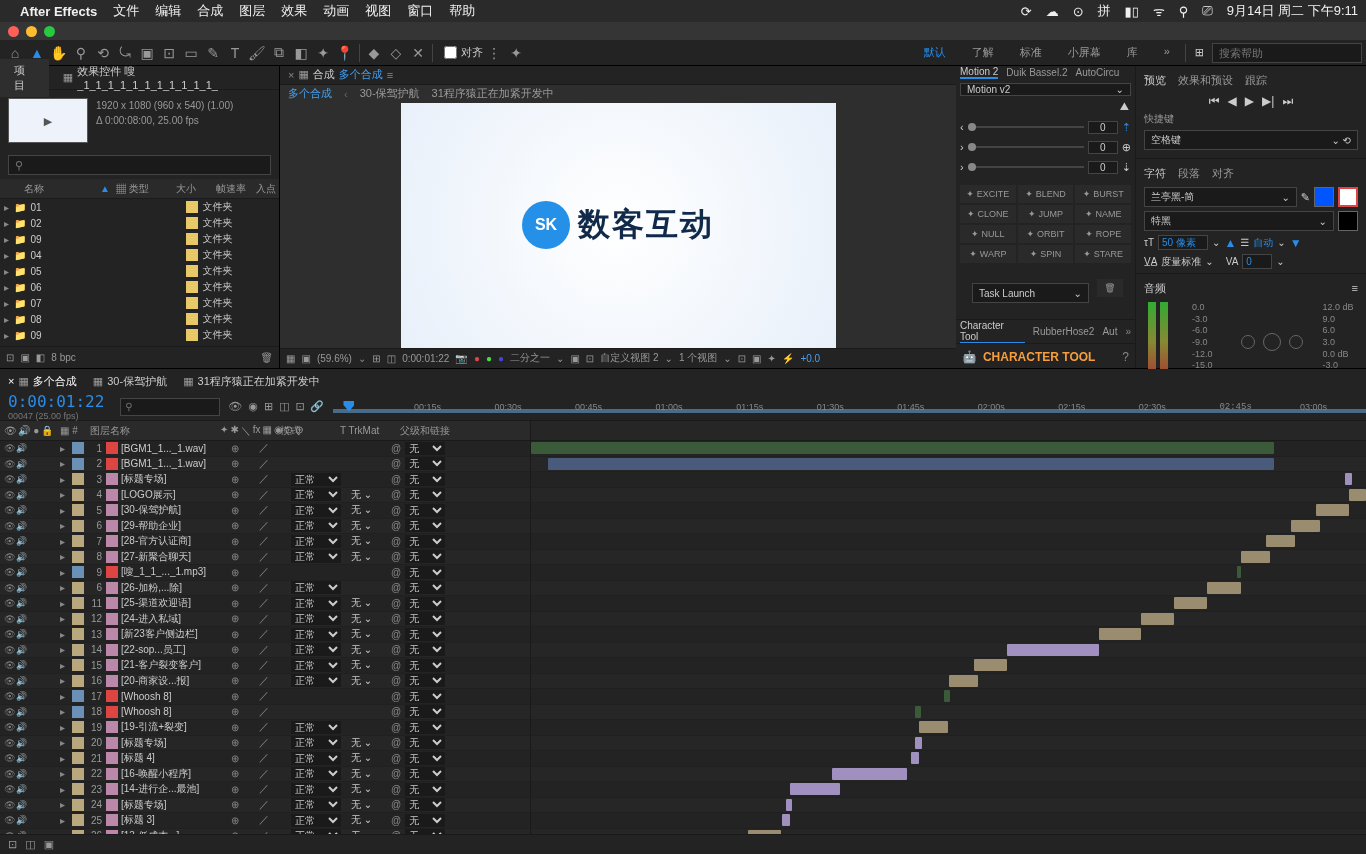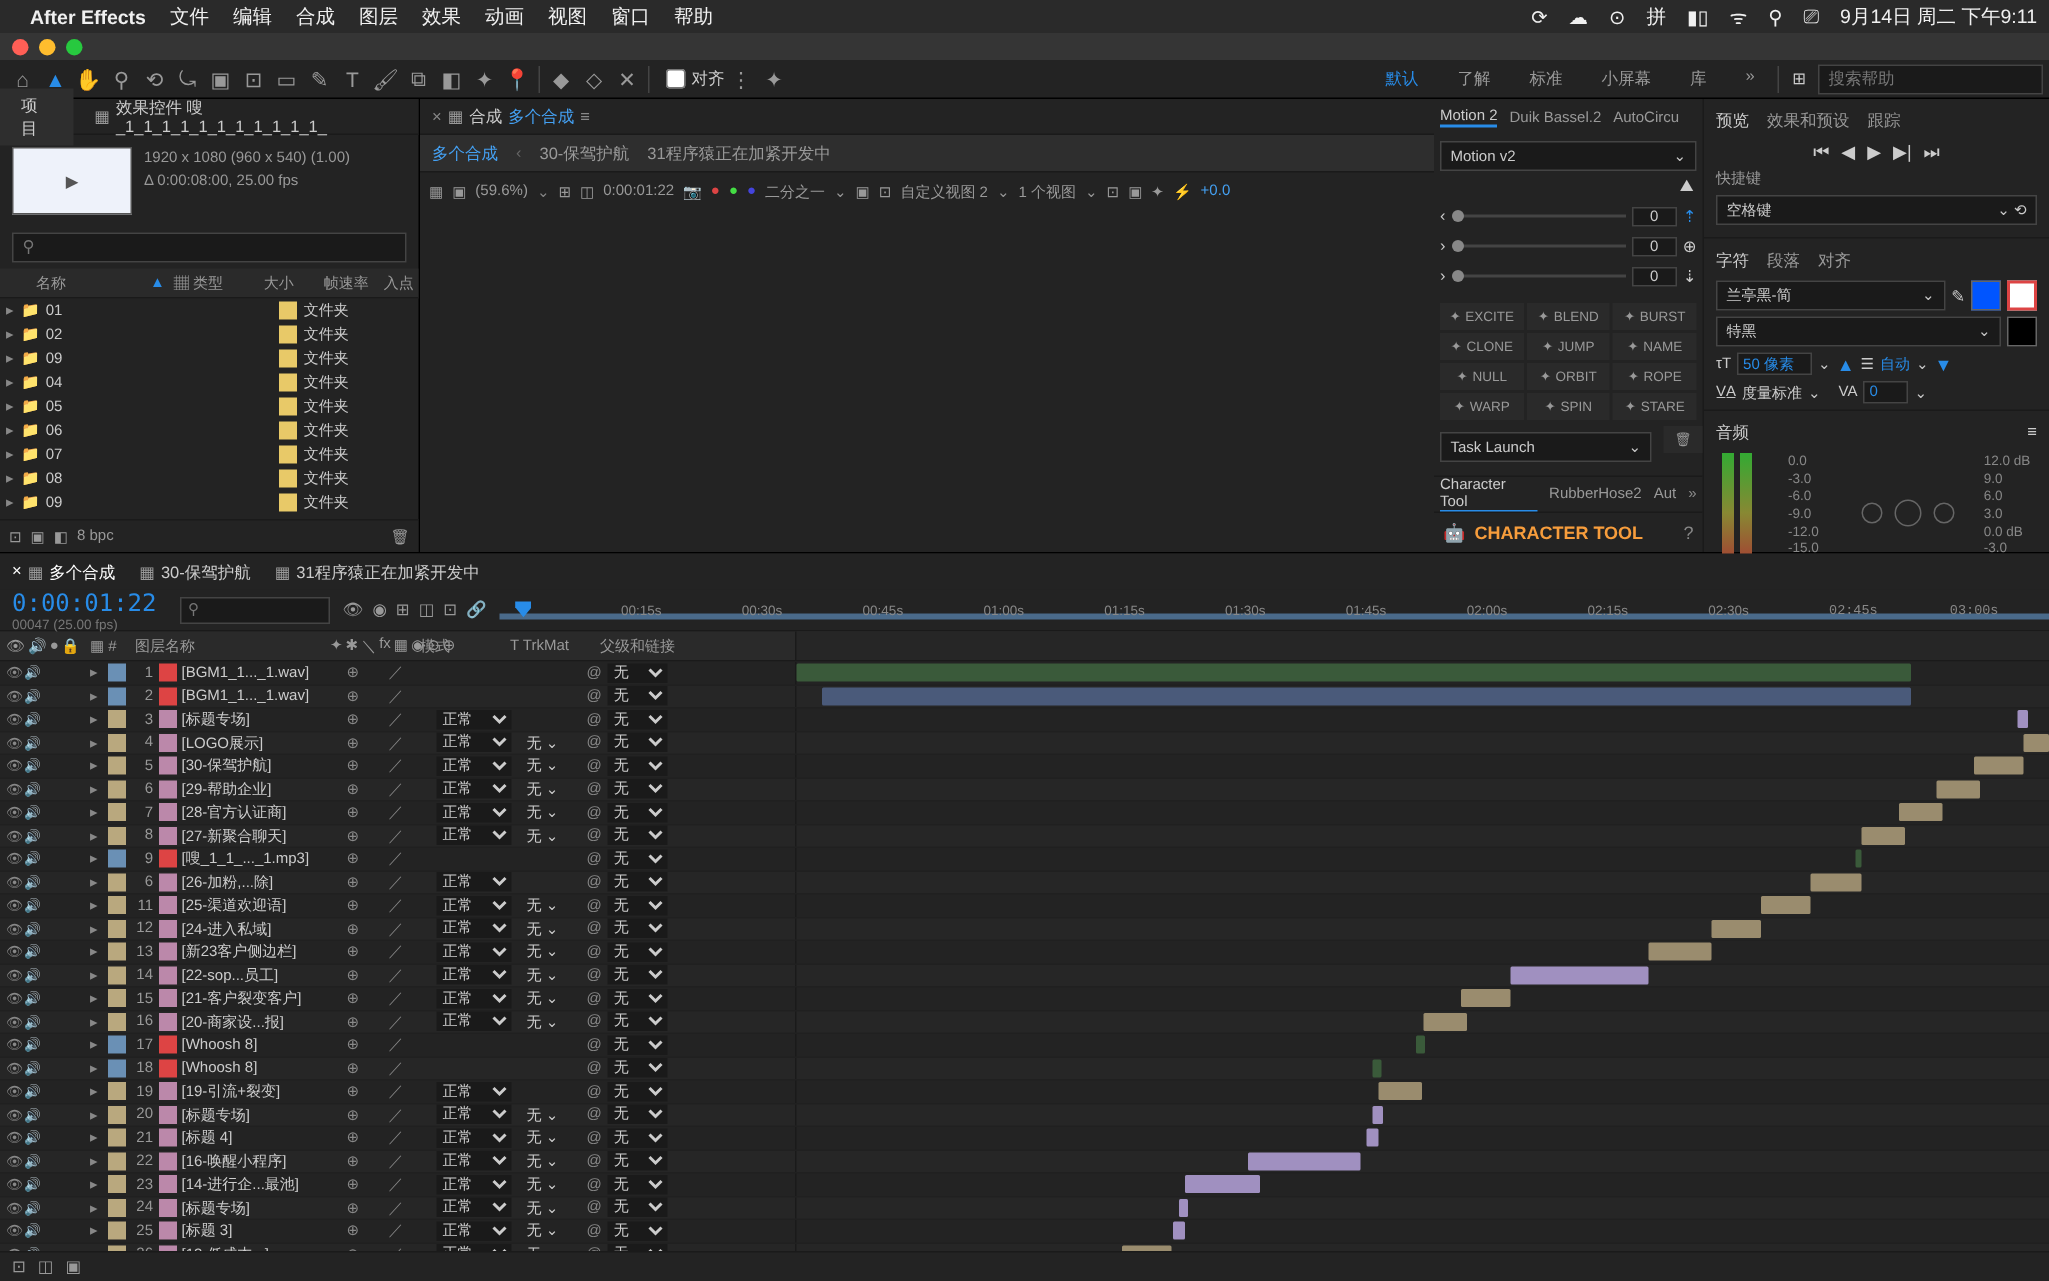--- a/index.html
+++ b/index.html
@@ -321,20 +321,28 @@
       <span>合成</span>
       <span style="color:#44a0f2;margin-left:4px">多个合成</span>
       <span style="color:#888;margin-left:4px">≡</span>
     </div>
     <div class="flow-tabs">
       <span class="flow-tab active">多个合成</span>
       <span style="color:#666">‹</span>
       <span class="flow-tab">30-保驾护航</span>
       <span class="flow-tab">31程序猿正在加紧开发中</span>
     </div>
+    <div class="viewer">
+      <div class="canvas">
+        <div class="logo">
+          <div class="logo-badge">SK</div>
+          <div class="logo-text">数客互动</div>
+        </div>
+      </div>
+    </div>
     <div class="viewer-footer">
       <span>▦</span>
       <span>▣</span>
       <span>(59.6%)</span>
       <span style="color:#888">⌄</span>
       <span>⊞</span>
       <span>◫</span>
       <span>0:00:01:22</span>
       <span>📷</span>
       <span style="color:#d44">●</span>
@@ -437,21 +445,21 @@
           </div>
           <div class="mp-btn">
             <span>✦</span>
             <span>SPIN</span>
           </div>
           <div class="mp-btn">
             <span>✦</span>
             <span>STARE</span>
           </div>
         </div>
-      <div style="display:flex;gap:4px;margin:0">
+      <div style="display:flex;gap:4px;margin:12px">
         <div class="mp-dropdown" style="flex:1">
             <span>Task Launch</span>
             <span>⌄</span>
           </div>
         <div class="mp-btn" style="width:26px">🗑</div>
       </div>
       <div style="flex:1"></div>
       <div class="mp-tabs" style="border-top:1px solid #1a1a1a">
         <span class="mp-tab active">Character Tool</span>
         <span class="mp-tab">RubberHose2</span>
@@ -610,21 +618,21 @@
         <span class="ruler-tick" style="left: 15.6%;">00:30s</span>
         <span class="ruler-tick" style="left: 23.4%;">00:45s</span>
         <span class="ruler-tick" style="left: 31.2%;">01:00s</span>
         <span class="ruler-tick" style="left: 39%;">01:15s</span>
         <span class="ruler-tick" style="left: 46.8%;">01:30s</span>
         <span class="ruler-tick" style="left: 54.6%;">01:45s</span>
         <span class="ruler-tick" style="left: 62.4%;">02:00s</span>
         <span class="ruler-tick" style="left: 70.2%;">02:15s</span>
         <span class="ruler-tick" style="left: 78%;">02:30s</span>
         <span class="ruler-tick" style="left: 85.8%; font-family: Liberation Mono, monospace;">02:45s</span>
-        <span class="ruler-tick" style="left: 93.6%; font-family: Liberation Mono, monospace;">03:00s</span>
+        <span class="ruler-tick" style="left: 93.6%;">03:00s</span>
       </div>
   </div>
   <div class="tl-col-header">
     <div class="tl-left">
       <div style="width:60px;display:flex;gap:2px;padding-left:4px">
         <span>👁</span>
         <span>🔊</span>
         <span>●</span>
         <span>🔒</span>
       </div>

